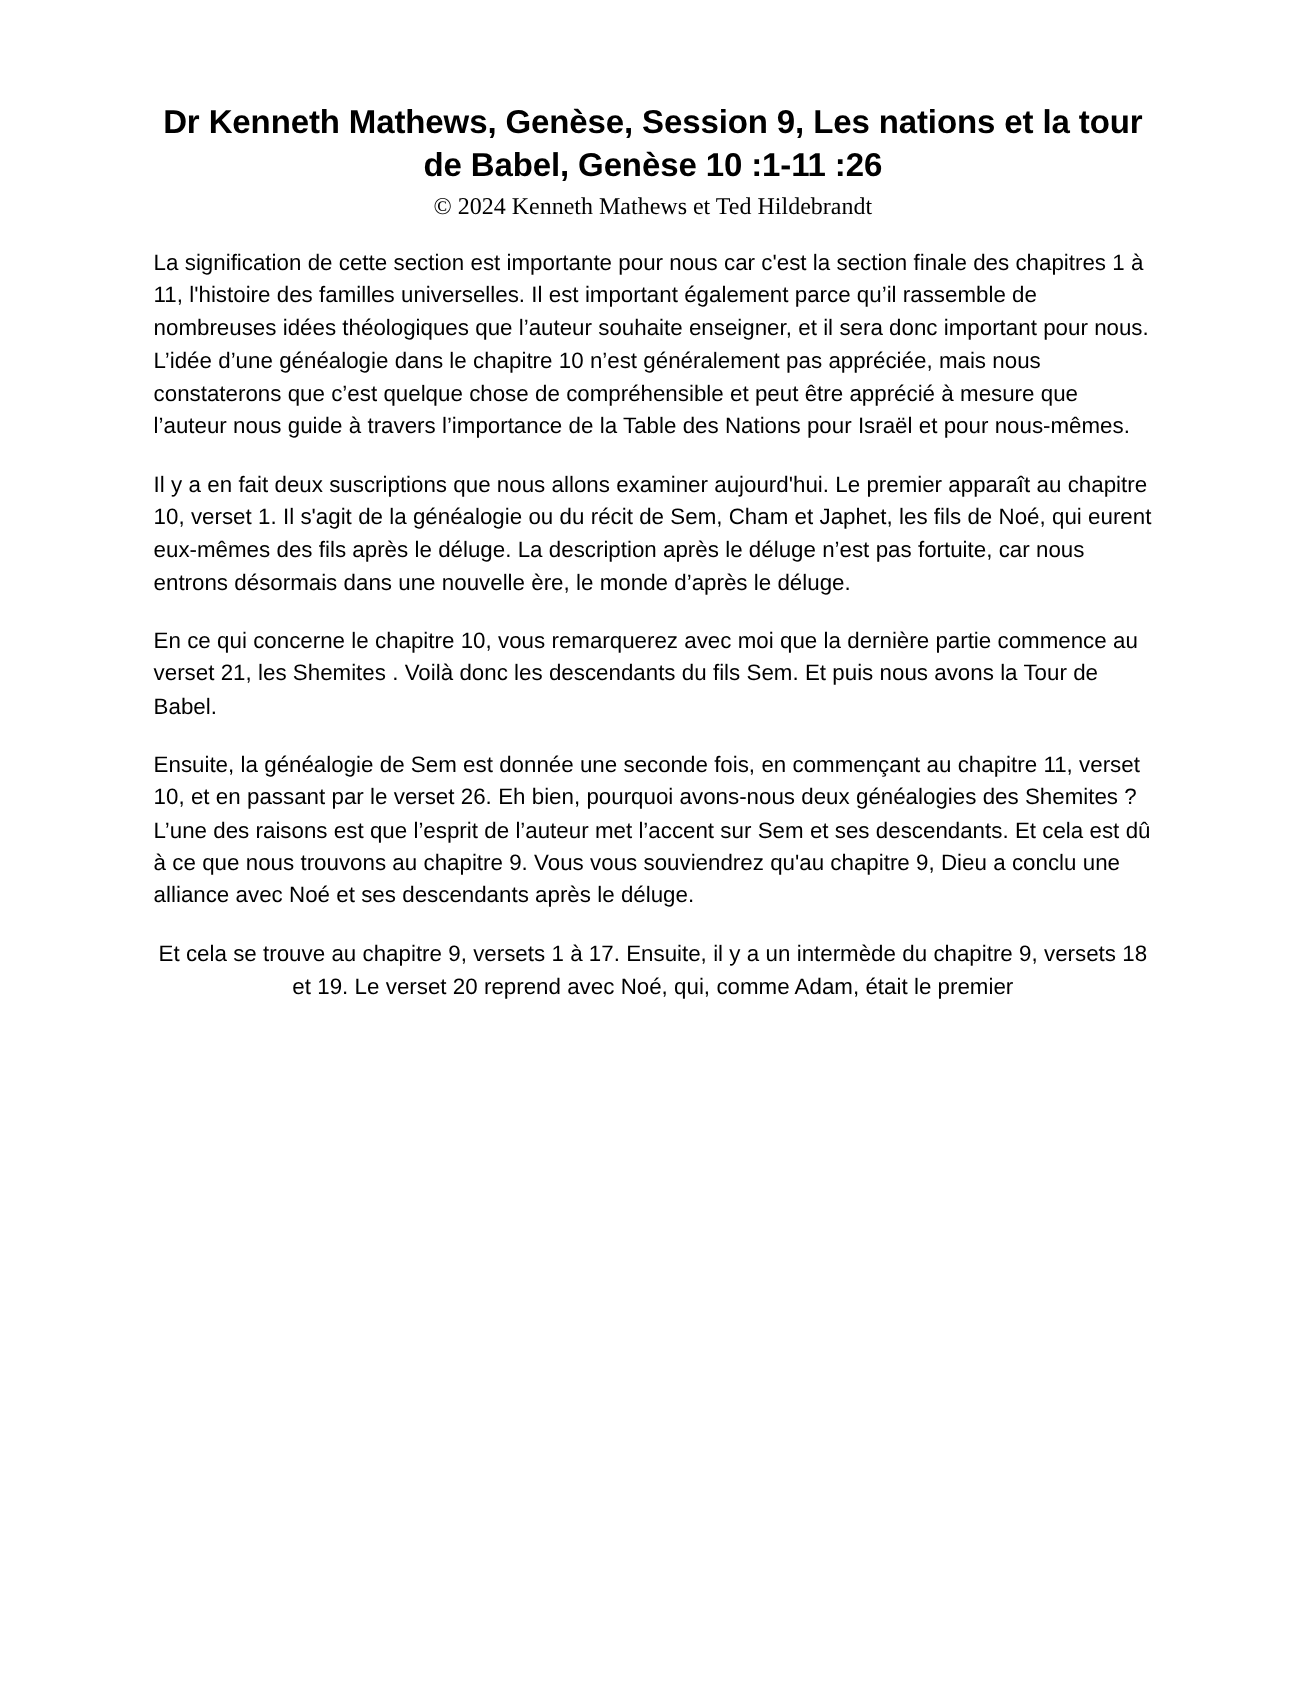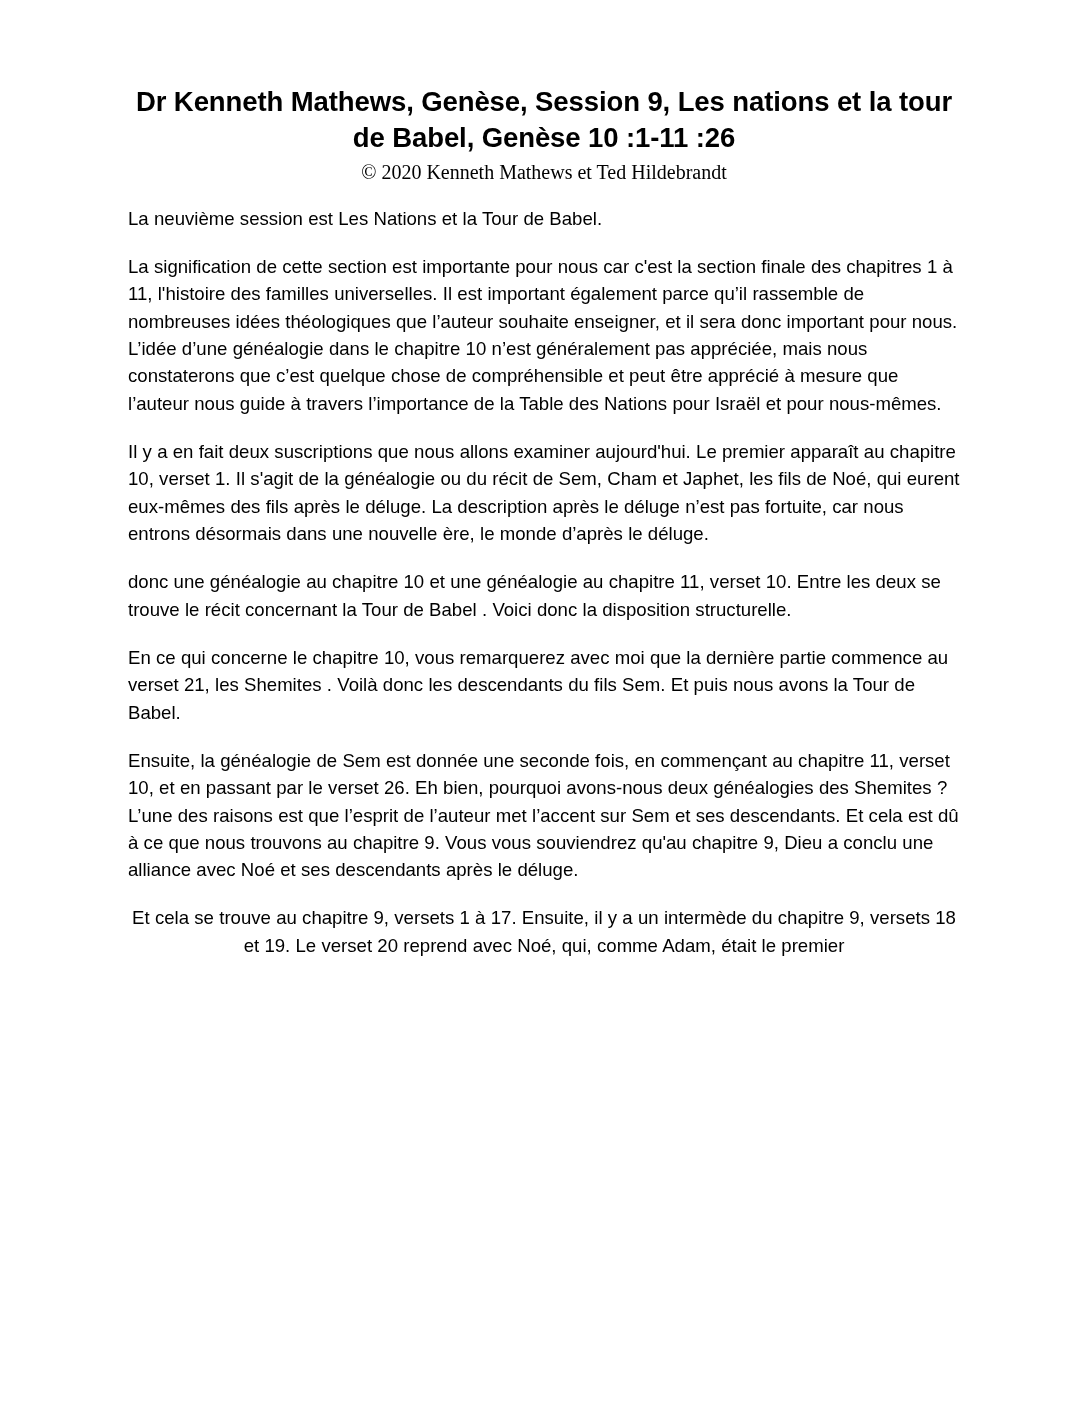--- a/index.html
+++ b/index.html
@@ -56,25 +56,23 @@
     text-align: center;
   }
 </style>
 </head>
 <body>
 
 <div class="page">
 
   <h1 class="doc-title">Dr Kenneth Mathews, Genèse, Session 9, Les nations et la tour de Babel, Genèse 10 :1-11 :26</h1>
 
-  <div class="doc-copyright">© 2020 Kenneth Mathews et Ted Hildebrandt</div>
+  <div class="doc-copyright">© 2024 Kenneth Mathews et Ted Hildebrandt</div>
 
   <div class="body-col">
-    <p class="para">La neuvième session est Les Nations et la Tour de Babel.</p>
     <p class="para">La signification de cette section est importante pour nous car c'est la section finale des chapitres 1 à 11, l'histoire des familles universelles. Il est important également parce qu’il rassemble de nombreuses idées théologiques que l’auteur souhaite enseigner, et il sera donc important pour nous. L’idée d’une généalogie dans le chapitre 10 n’est généralement pas appréciée, mais nous constaterons que c’est quelque chose de compréhensible et peut être apprécié à mesure que l’auteur nous guide à travers l’importance de la Table des Nations pour Israël et pour nous-mêmes.</p>
     <p class="para">Il y a en fait deux suscriptions que nous allons examiner aujourd'hui. Le premier apparaît au chapitre 10, verset 1. Il s'agit de la généalogie ou du récit de Sem, Cham et Japhet, les fils de Noé, qui eurent eux-mêmes des fils après le déluge. La description après le déluge n’est pas fortuite, car nous entrons désormais dans une nouvelle ère, le monde d’après le déluge.</p>
-    <p class="para">donc une généalogie au chapitre 10 et une généalogie au chapitre 11, verset 10. Entre les deux se trouve le récit concernant la Tour de Babel . Voici donc la disposition structurelle.</p>
     <p class="para">En ce qui concerne le chapitre 10, vous remarquerez avec moi que la dernière partie commence au verset 21, les Shemites . Voilà donc les descendants du fils Sem. Et puis nous avons la Tour de Babel.</p>
     <p class="para">Ensuite, la généalogie de Sem est donnée une seconde fois, en commençant au chapitre 11, verset 10, et en passant par le verset 26. Eh bien, pourquoi avons-nous deux généalogies des Shemites ? L’une des raisons est que l’esprit de l’auteur met l’accent sur Sem et ses descendants. Et cela est dû à ce que nous trouvons au chapitre 9. Vous vous souviendrez qu'au chapitre 9, Dieu a conclu une alliance avec Noé et ses descendants après le déluge.</p>
     <p class="para">Et cela se trouve au chapitre 9, versets 1 à 17. Ensuite, il y a un intermède du chapitre 9, versets 18 et 19. Le verset 20 reprend avec Noé, qui, comme Adam, était le premier</p>
   </div>
 
 </div>
 
 </body></html>

